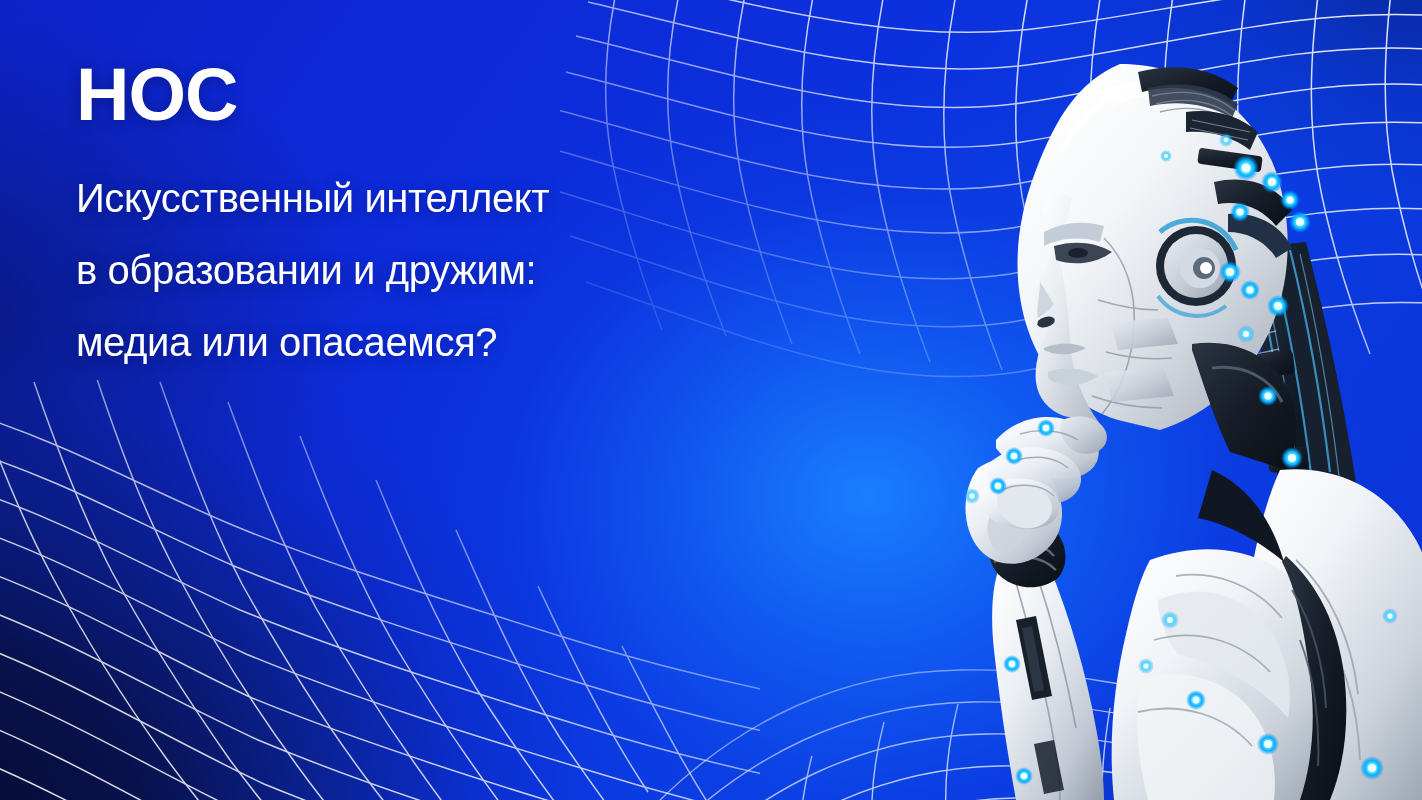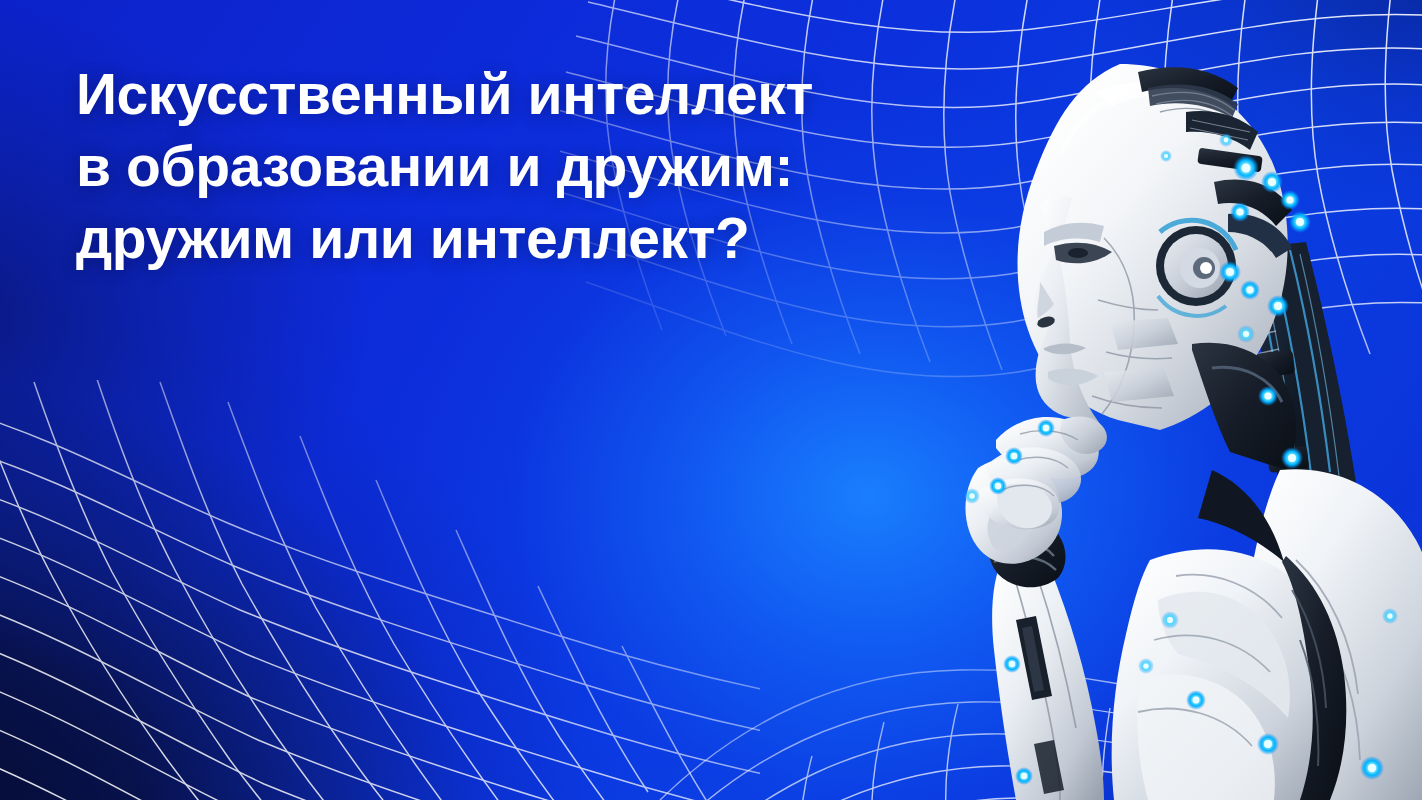--- a/index.html
+++ b/index.html
@@ -94,22 +94,22 @@
     font-size:74px;
     font-weight:700;
     letter-spacing:-1px;
     line-height:1;
     color:#ffffff;
     margin-bottom:30px;
     text-shadow:0 2px 14px rgba(0,0,20,0.30);
   }
 
   .headline {
-    font-size:57px;
-    font-weight:700;
+    font-size:40px;
+    font-weight:400;
     line-height:72px;
     color:#ffffff;
     letter-spacing:-0.4px;
     text-shadow:0 2px 16px rgba(0,0,30,0.32);
   }
   .headline .ln { display:block; white-space:nowrap; }
 </style>
 </head>
 <body>
 
@@ -526,22 +526,23 @@
           <circle cx="1012" cy="664" r="3.2" fill="#eaffff"></circle>
           <circle cx="1024" cy="776" r="9" fill="url(#ledG)"></circle>
           <circle cx="1024" cy="776" r="3.2" fill="#eaffff"></circle>
         </g>
       </g>
     </svg>
   </div>
 
   <div class="content">
 
+    <div class="logo">НОС</div>
 
     <h1 class="headline">
       <span class="ln">Искусственный интеллект</span>
       <span class="ln">в образовании и дружим:</span>
-      <span class="ln">дружим или интеллект?</span>
+      <span class="ln">медиа или опасаемся?</span>
     </h1>
 
   </div>
 
 </div>
 
 </body></html>

